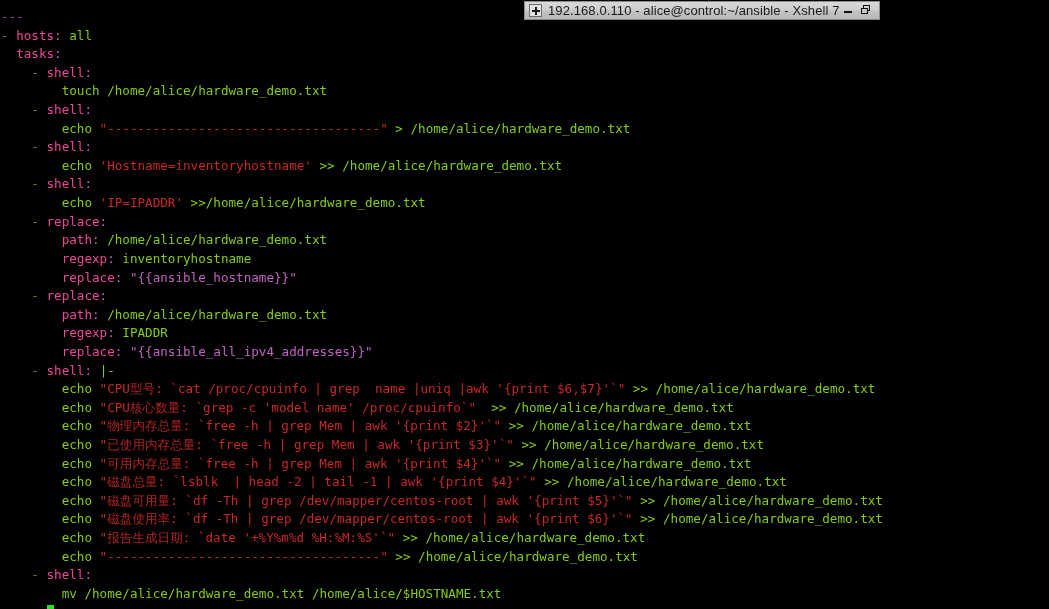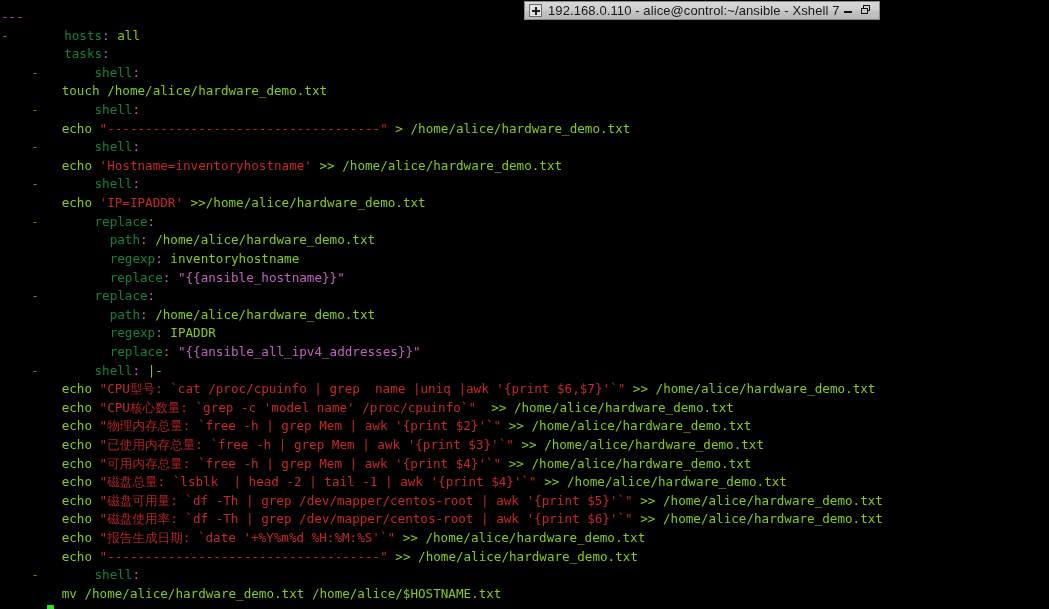--- a/index.html
+++ b/index.html
@@ -125,21 +125,21 @@
     white-space: pre;
     letter-spacing: 0px;
   }
   .line {
     height: 18.62px;
     white-space: pre;
     padding-left: 1px;
   }
 
   
-  .c-key     { color: #15803d; margin-left: 48px; }   
+  .c-key     { color: #ec4899; }   
   .c-colon   { color: #c062c0; }   
   .c-dash    { color: #7a7a18; }   
   .c-plain   { color: #84cc16; }   
   .c-str     { color: #c62828; }   
   .c-tmpl    { color: #c062c0; }   
   .c-doc     { color: #b03bb0; }   
   .c-zh      { color: #b02222; }   
 
   .cursor {
     display: inline-block;

